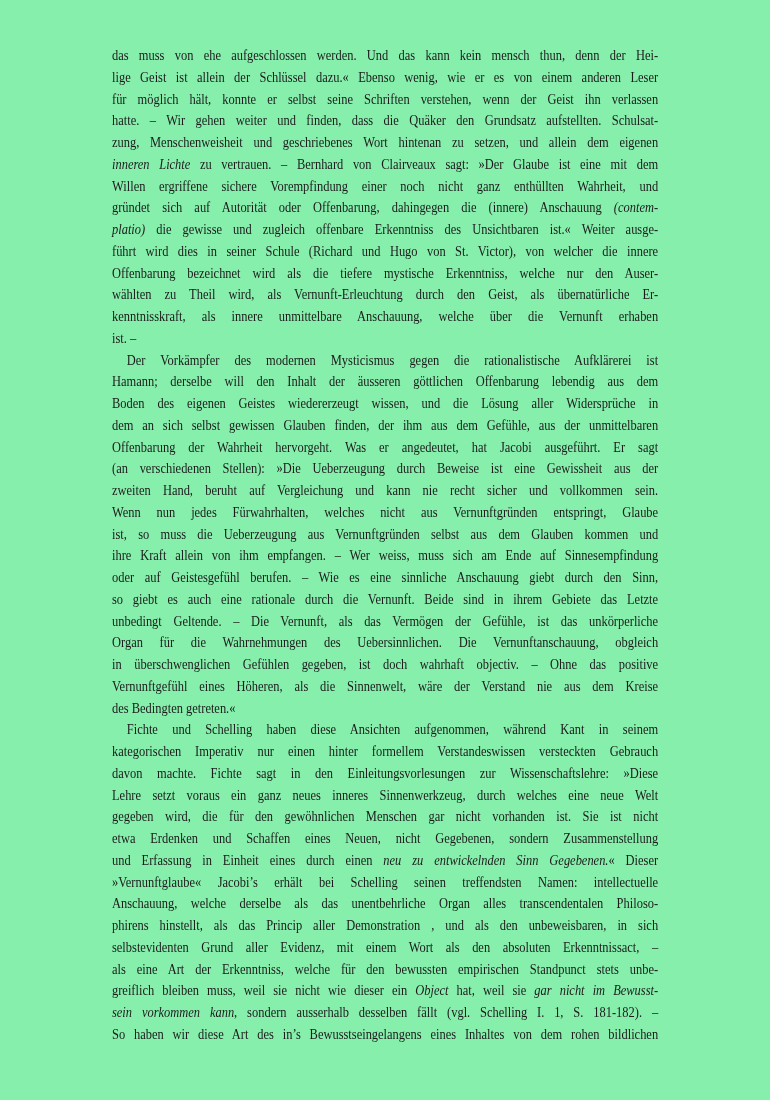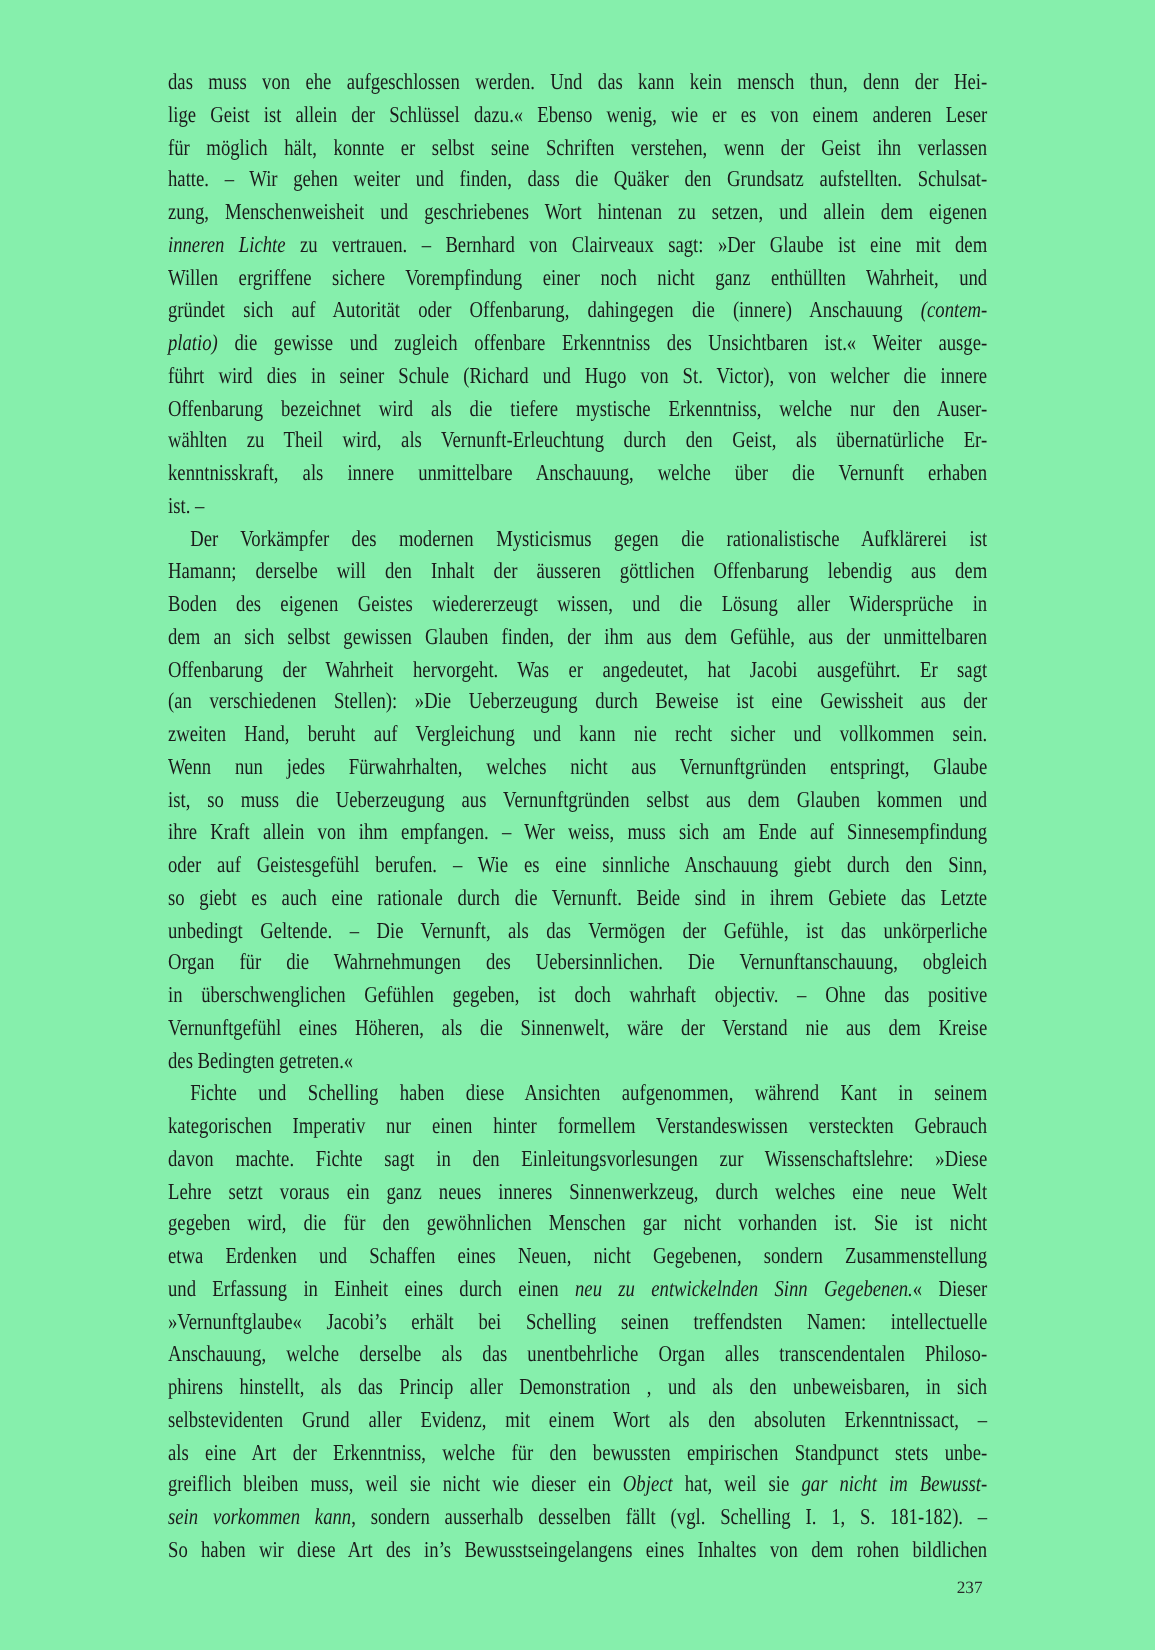--- a/index.html
+++ b/index.html
@@ -91,14 +91,13 @@
       <div class="line"><span>und Erfassung in Einheit eines durch einen </span><span class="it">neu zu entwickelnden Sinn Gegebenen.</span><span>« Dieser</span></div>
       <div class="line"><span>»Vernunftglaube« Jacobi’s erhält bei Schelling seinen treffendsten Namen: intellectuelle</span></div>
       <div class="line"><span>Anschauung, welche derselbe als das unentbehrliche Organ alles transcendentalen Philoso-</span></div>
       <div class="line"><span>phirens hinstellt, als das Princip aller Demonstration , und als den unbeweisbaren, in sich</span></div>
       <div class="line"><span>selbstevidenten Grund aller Evidenz, mit einem Wort als den absoluten Erkenntnissact, –</span></div>
       <div class="line"><span>als eine Art der Erkenntniss, welche für den bewussten empirischen Standpunct stets unbe-</span></div>
       <div class="line"><span>greiflich bleiben muss, weil sie nicht wie dieser ein </span><span class="it">Object</span><span> hat, weil sie </span><span class="it">gar nicht im Bewusst-</span></div>
       <div class="line"><span class="it">sein vorkommen kann</span><span>, sondern ausserhalb desselben fällt (vgl. Schelling I. 1, S. 181-182). –</span></div>
       <div class="line"><span>So haben wir diese Art des in’s Bewusstseingelangens eines Inhaltes von dem rohen bildlichen</span></div>
     </div>
-  <div class="page-number">237</div>
 </div>
 
 </body></html>

